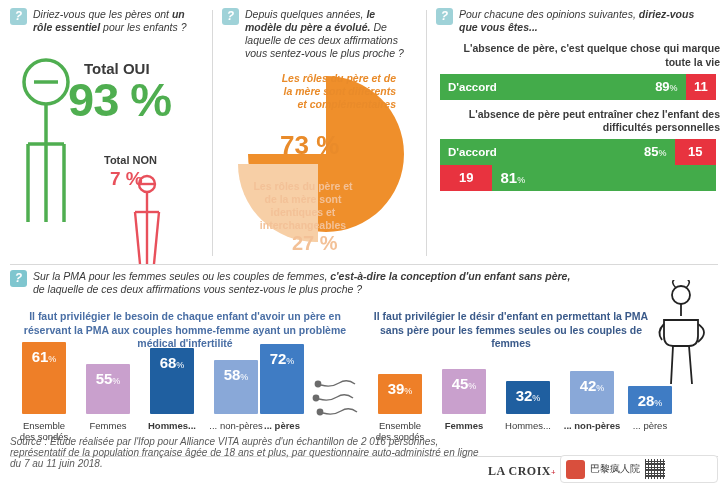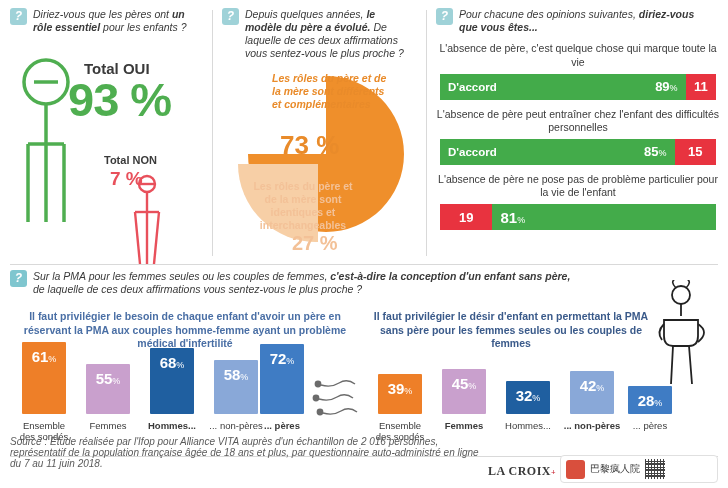--- a/index.html
+++ b/index.html
@@ -43,33 +43,33 @@
   }
   .man{position:absolute;left:10px;top:48px;}
   .woman{position:absolute;left:120px;top:166px;}
 
   
   #panel2{position:absolute;left:222px;top:8px;width:198px;height:252px;}
   #p2q{width:190px;}
   .pieWrap{position:absolute;left:12px;top:60px;width:180px;height:180px;}
   .lbl-orange{
     position:absolute;font-style:italic;font-weight:bold;font-size:10.5px;color:#e98b2a;
-    line-height:1.25;text-align:left;
+    line-height:1.25;text-align:right;
   }
   .num73{position:absolute;left:58px;top:122px;font-size:26px;font-weight:bold;color:#e98b2a;}
   .lbl-peach{
     position:absolute;font-weight:bold;font-size:10.5px;color:#f3c197;
     line-height:1.25;text-align:center;
   }
   .num27{position:absolute;left:70px;top:224px;font-size:20px;font-weight:bold;color:#f3c197;}
 
   
   #panel3{position:absolute;left:436px;top:8px;width:284px;height:252px;}
   #p3q{width:276px;}
-  .stmt{font-weight:normal;font-size:10.5px;line-height:1.3;text-align:center;color:#3a3a3a;margin:8px 0 4px;}
+  .stmt{font-weight:bold;font-size:10.5px;line-height:1.3;text-align:right;color:#3a3a3a;margin:8px 0 4px;}
   .bar{display:flex;height:26px;width:276px;margin:0 auto;}
   .bar .green{
     background:#43ab4a;color:#fff;display:flex;align-items:center;justify-content:space-between;
     padding:0 8px;box-sizing:border-box;font-weight:bold;font-size:13px;
   }
   .bar .green .lab{font-size:11.5px;font-weight:bold;}
   .bar .red{
     background:#e8333f;color:#fff;display:flex;align-items:center;justify-content:center;
     font-weight:bold;font-size:13px;
   }
@@ -216,21 +216,20 @@
 
     <div class="stmt">L'absence de père peut entraîner chez l'enfant des difficultés personnelles</div>
     <div class="bar">
       <div class="green" style="width:85%;">
         <span class="lab">D'accord</span>
         <span><span>85</span><span class="pct">%</span></span>
       </div>
       <div class="red" style="width:15%;">15</div>
     </div>
 
-    <div class="stmt">L'absence de père ne pose pas de problème particulier pour la vie de l'enfant</div>
     <div class="bar">
       <div class="redleft" style="width:19%;">19</div>
       <div class="greenright" style="width:81%;">
         <span><span>81</span><span class="pct">%</span></span>
       </div>
     </div>
   </div>
 
   <div class="sep" style="left:10px;top:264px;width:708px;height:1px;"></div>
 

